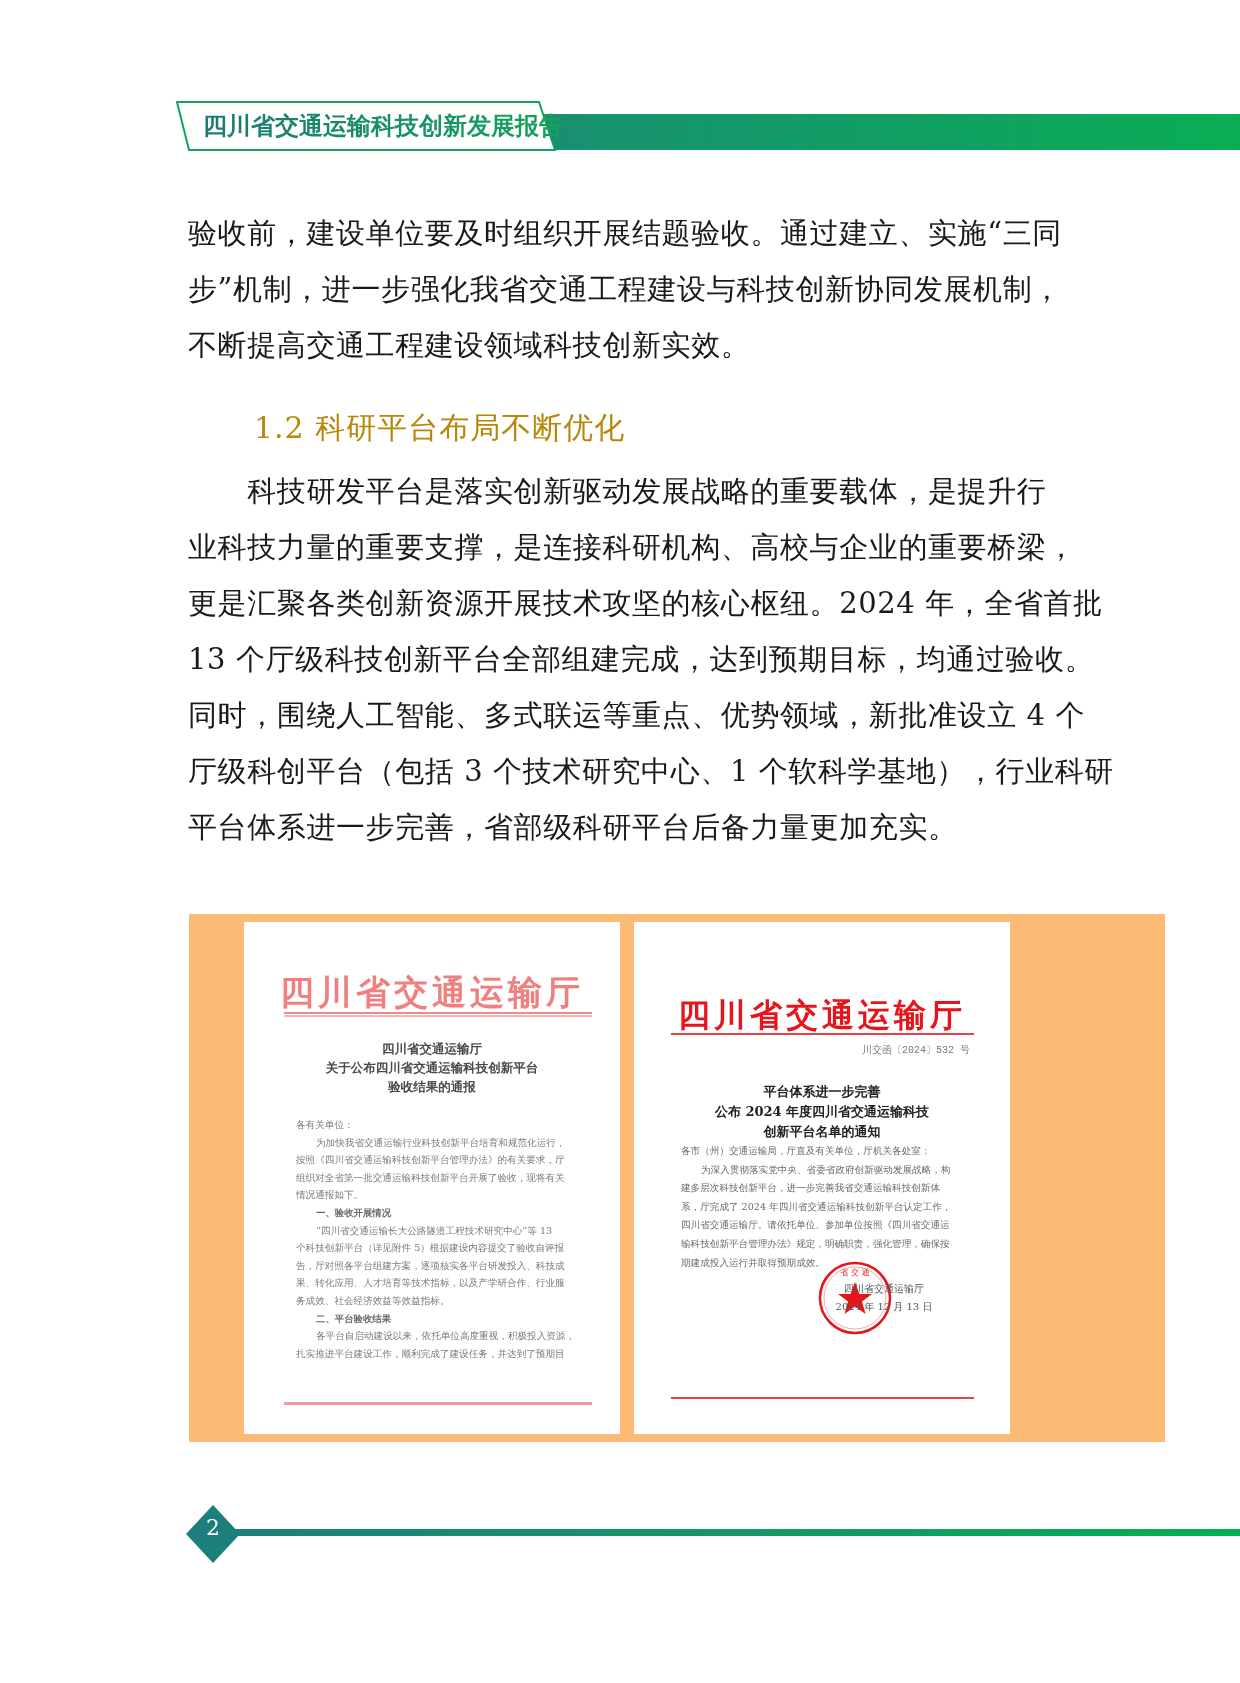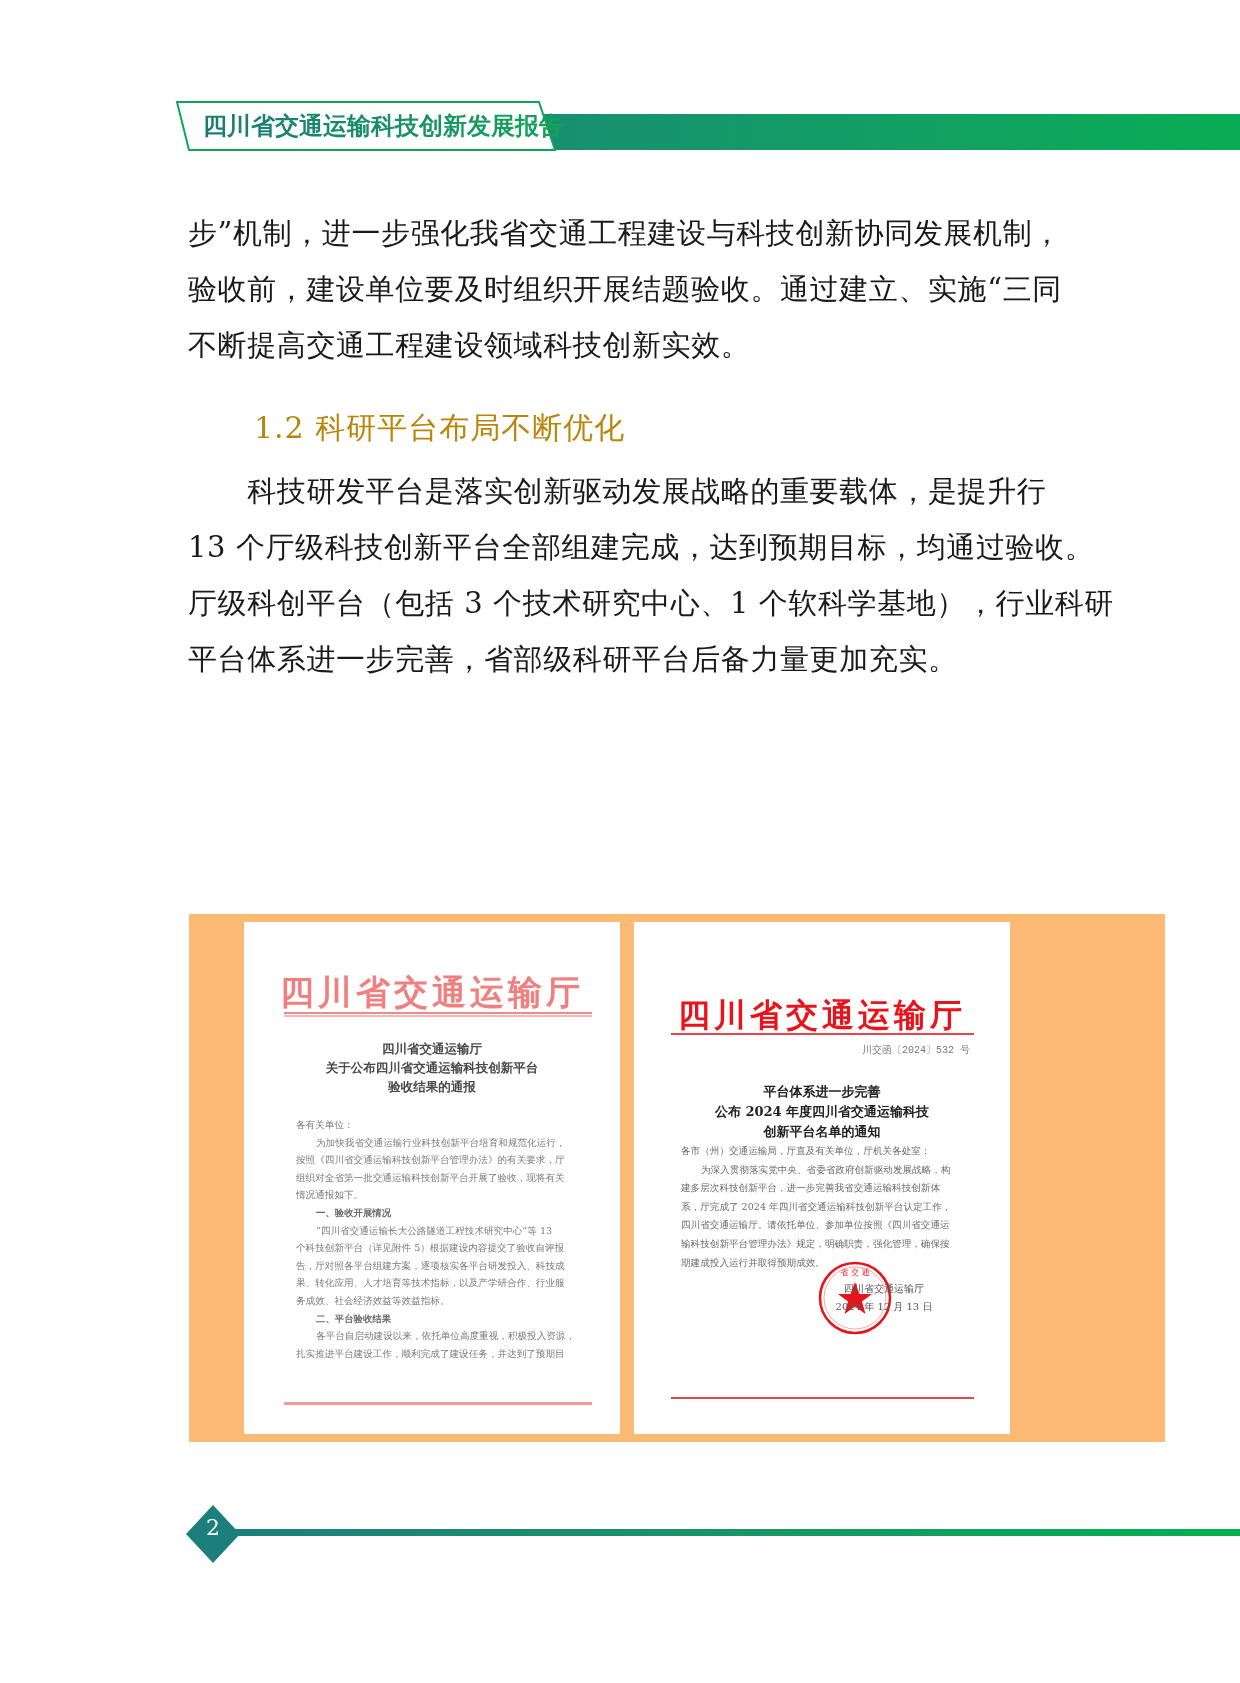--- a/index.html
+++ b/index.html
@@ -110,30 +110,33 @@
 
 <div class="header-bar"></div>
 <div class="header-tab">
   <svg width="395" height="50" viewBox="0 0 395 50">
     <polygon points="2,1 364,1 380,49 14,49" fill="#ffffff" stroke="#13a35a" stroke-width="2"></polygon>
   </svg>
   <div class="header-title">四川省交通运输科技创新发展报告</div>
 </div>
 
 <div class="para" style="top: 205px;">
+  <span class="line">验收前，建设单位要及时组织开展结题验收。通过建立、实施“三同</span>
   <span class="line">步”机制，进一步强化我省交通工程建设与科技创新协同发展机制，</span>
-  <span class="line">验收前，建设单位要及时组织开展结题验收。通过建立、实施“三同</span>
   <span class="line">不断提高交通工程建设领域科技创新实效。</span>
 </div>
 
 <div class="section-heading">1.2 科研平台布局不断优化</div>
 
 <div class="para" style="top: 463px;">
   <span class="line">　　科技研发平台是落实创新驱动发展战略的重要载体，是提升行</span>
+  <span class="line">业科技力量的重要支撑，是连接科研机构、高校与企业的重要桥梁，</span>
+  <span class="line">更是汇聚各类创新资源开展技术攻坚的核心枢纽。2024 年，全省首批</span>
   <span class="line">13 个厅级科技创新平台全部组建完成，达到预期目标，均通过验收。</span>
+  <span class="line">同时，围绕人工智能、多式联运等重点、优势领域，新批准设立 4 个</span>
   <span class="line">厅级科创平台（包括 3 个技术研究中心、1 个软科学基地），行业科研</span>
   <span class="line">平台体系进一步完善，省部级科研平台后备力量更加充实。</span>
 </div>
 
 <div class="figure-frame">
 
   <div class="doc-card left">
     <div class="doc-masthead">四川省交通运输厅</div>
     <div class="rule top"></div>
     <div class="doc-title">

